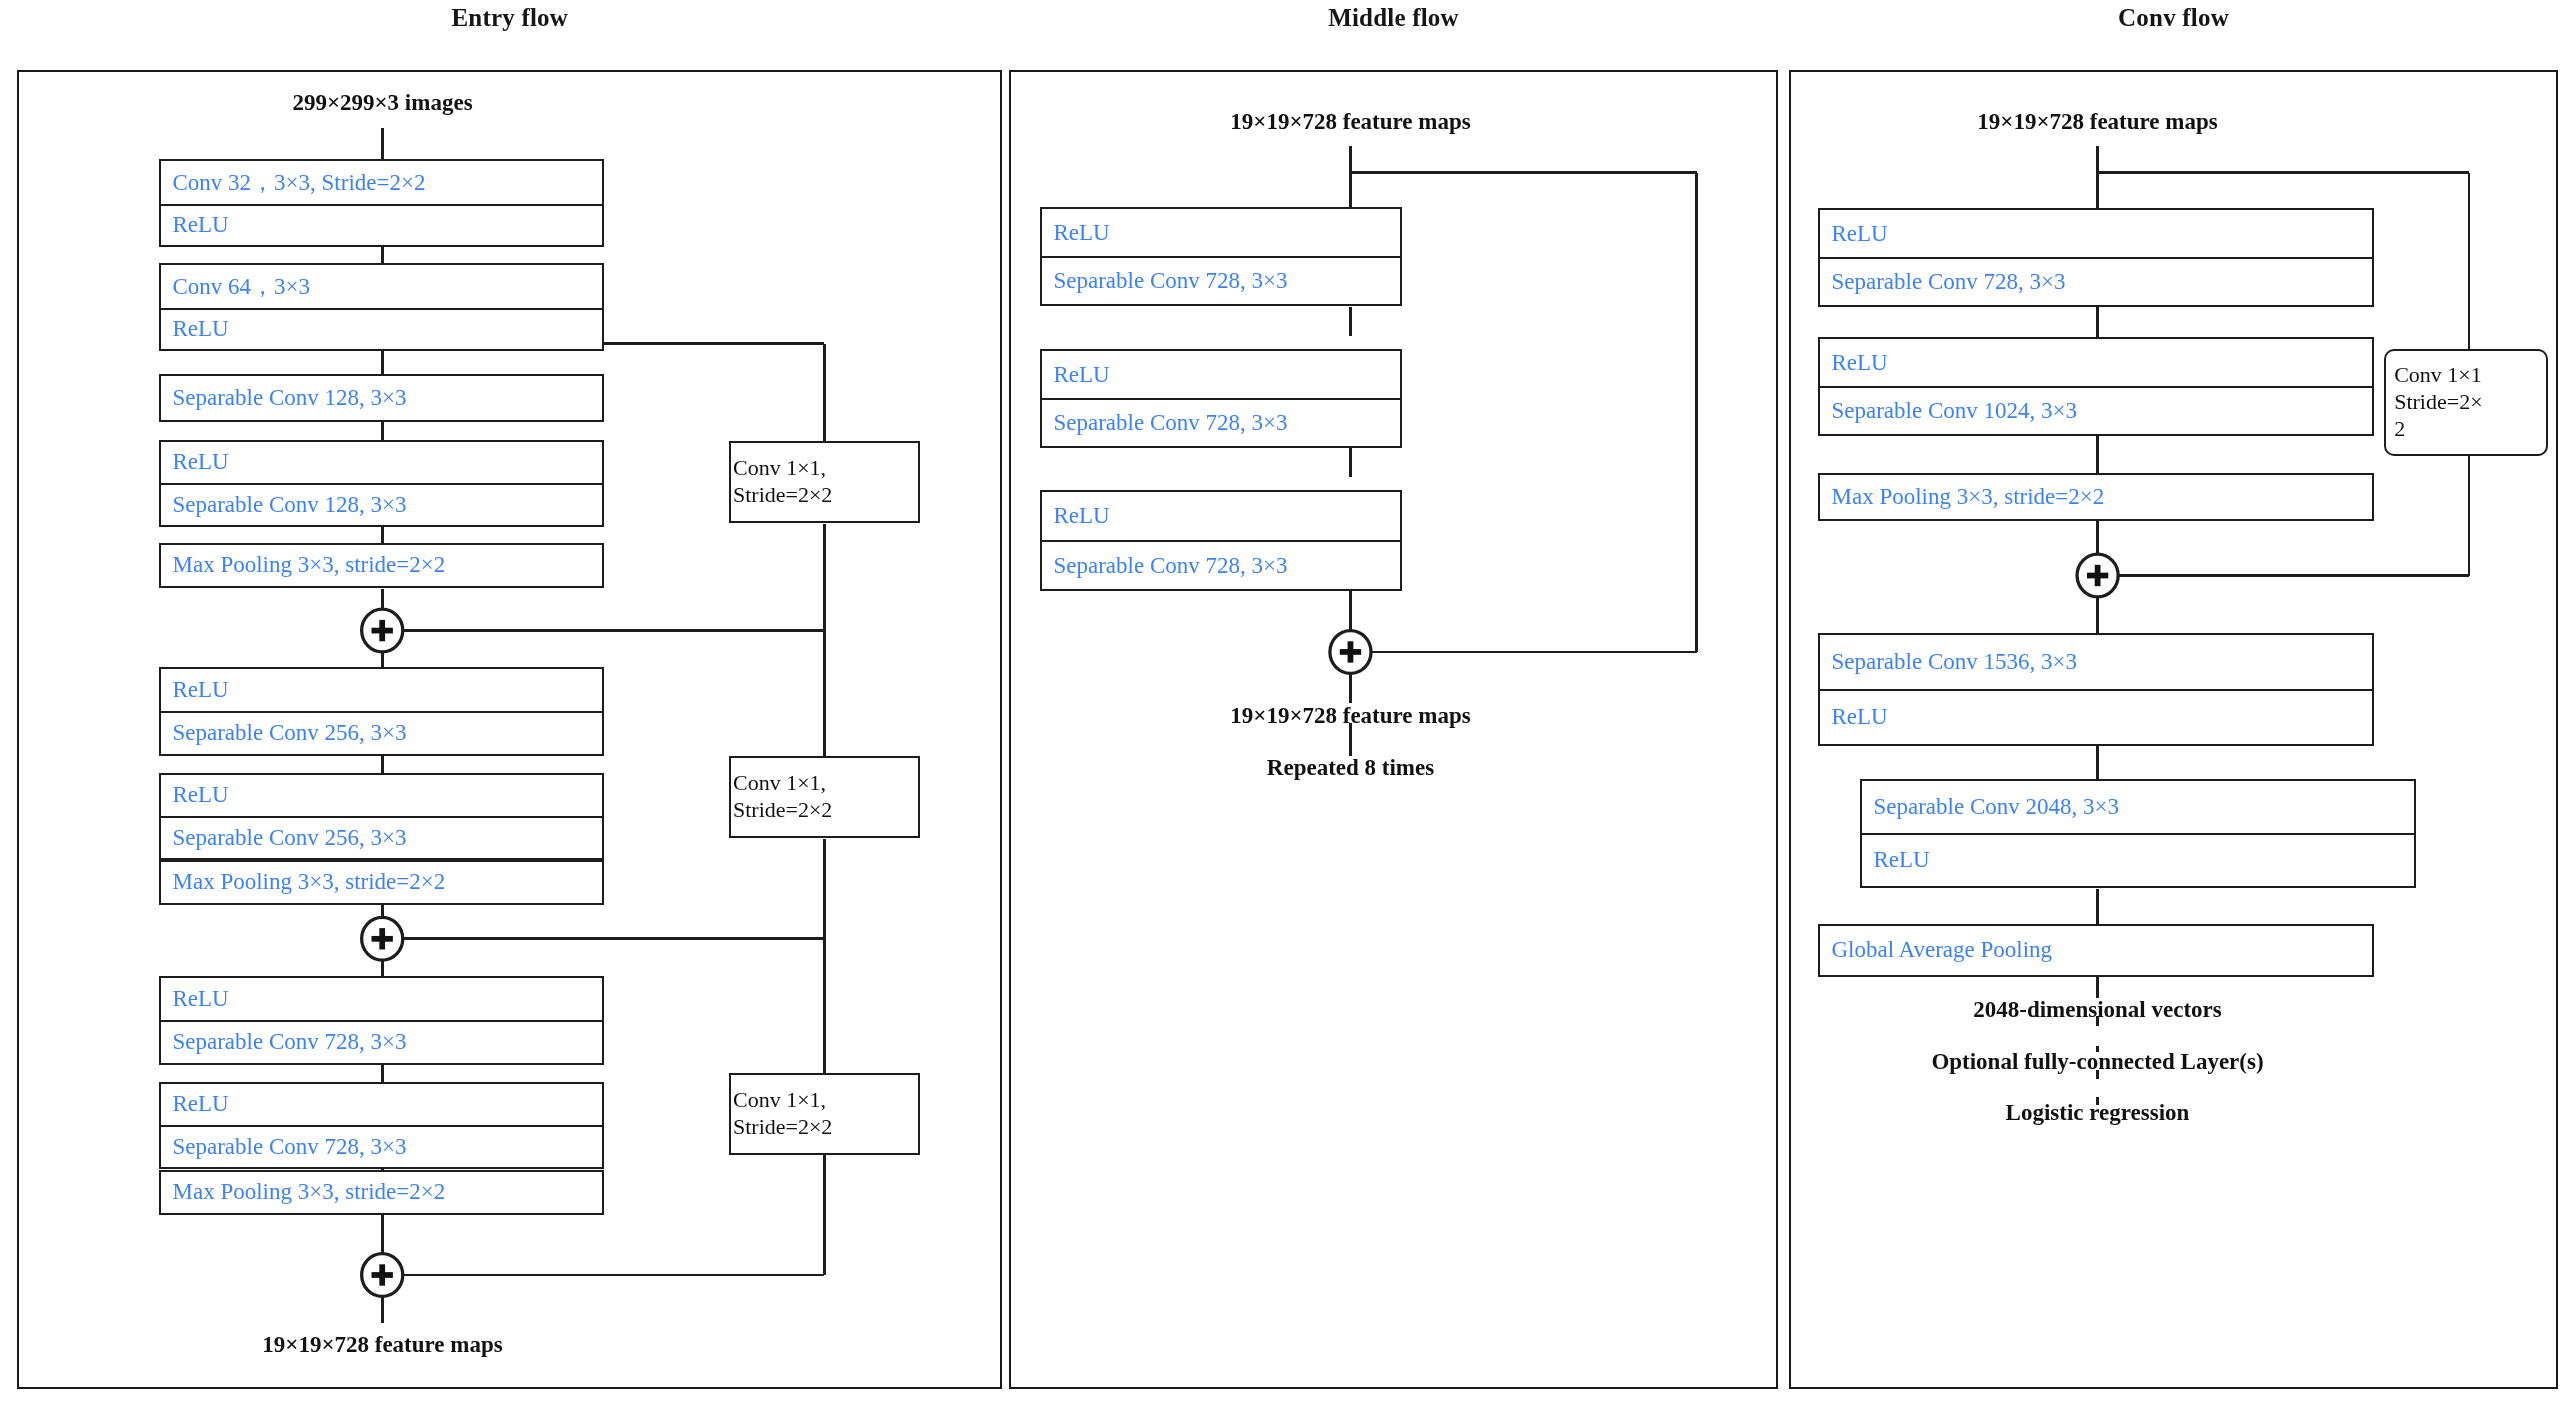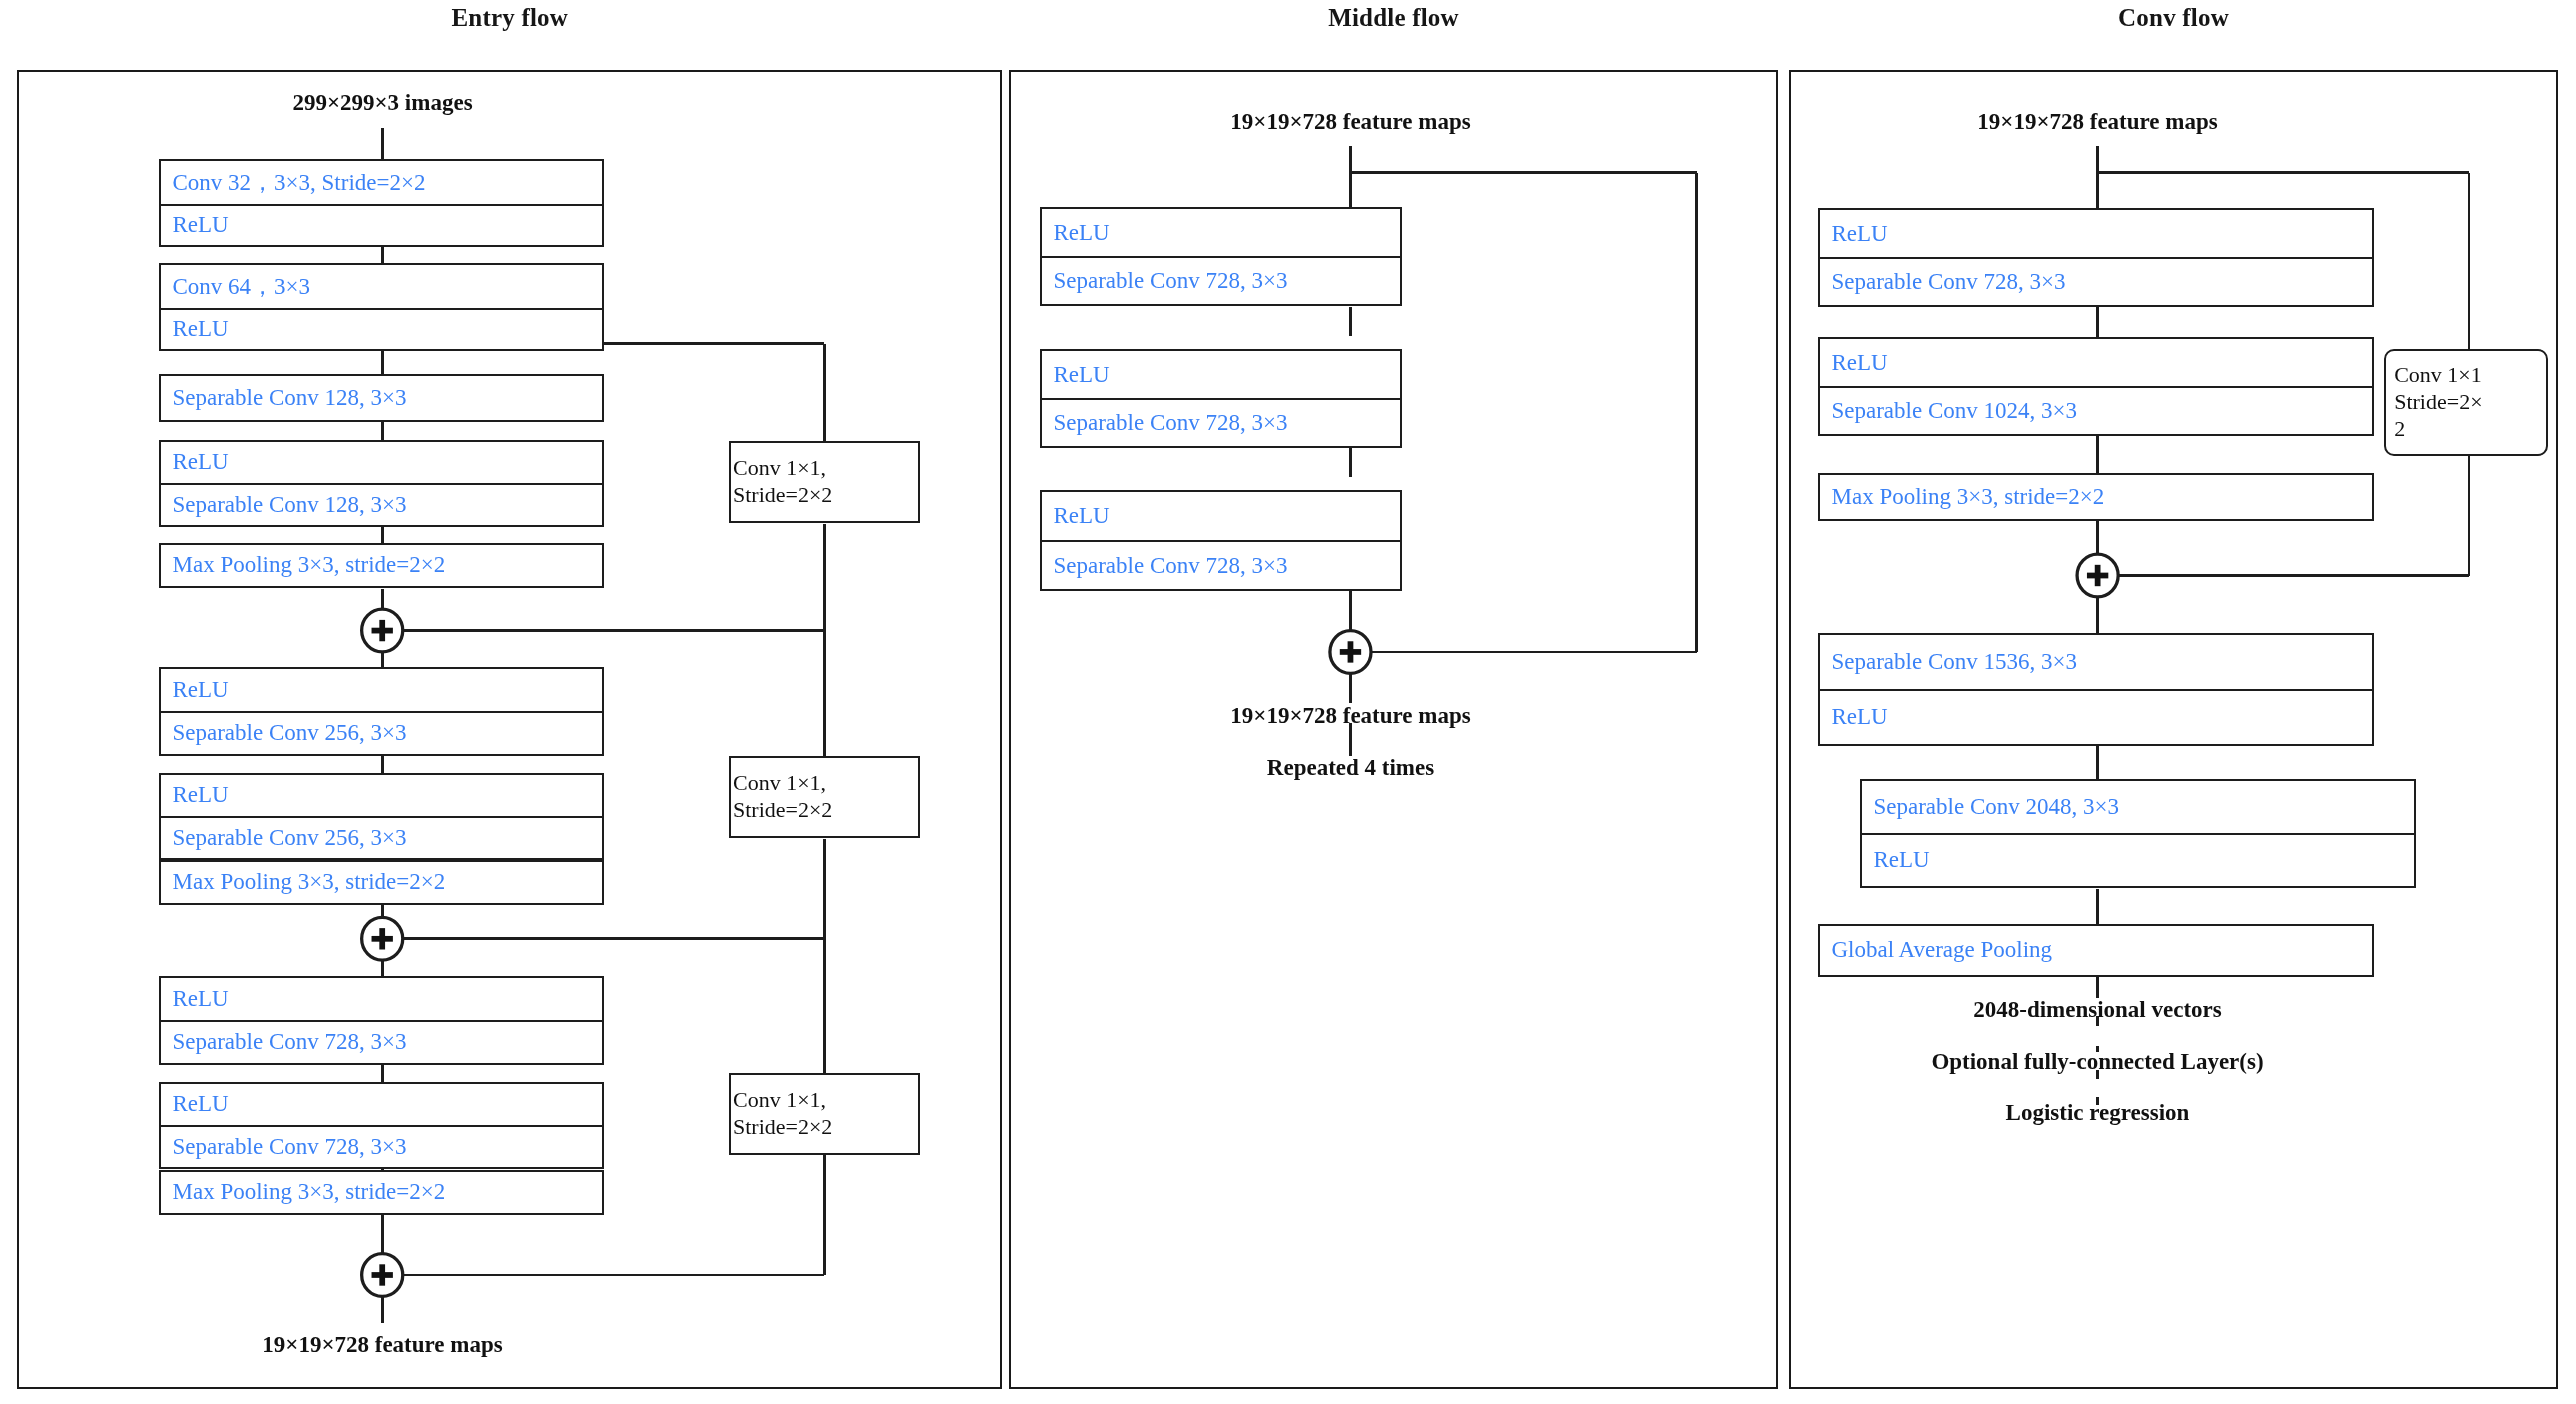--- a/index.html
+++ b/index.html
@@ -241,21 +241,21 @@
     <div class="seg" style="height:48px;">ReLU</div>
     <div class="seg" style="height:48px;">Separable Conv 728, 3×3</div>
   </div>
 
   <div class="node" style="left:1040px;top:490px;width:362px;height:101px;">
     <div class="seg" style="height:49px;">ReLU</div>
     <div class="seg" style="height:49px;">Separable Conv 728, 3×3</div>
   </div>
 
   <div class="freetext" style="left:1104px;top:703px;width:493px;">19×19×728 feature maps</div>
-  <div class="freetext" style="left:1104px;top:755px;width:493px;">Repeated 4 times</div>
+  <div class="freetext" style="left:1104px;top:755px;width:493px;">Repeated 8 times</div>
 
   <div class="freetext" style="left:1851px;top:109px;width:493px;">19×19×728 feature maps</div>
 
   <div class="node" style="left:1818px;top:208px;width:556px;height:99px;">
     <div class="seg" style="height:48px;">ReLU</div>
     <div class="seg" style="height:48px;">Separable Conv 728, 3×3</div>
   </div>
 
   <div class="node" style="left:1818px;top:337px;width:556px;height:99px;">
     <div class="seg" style="height:48px;">ReLU</div>

